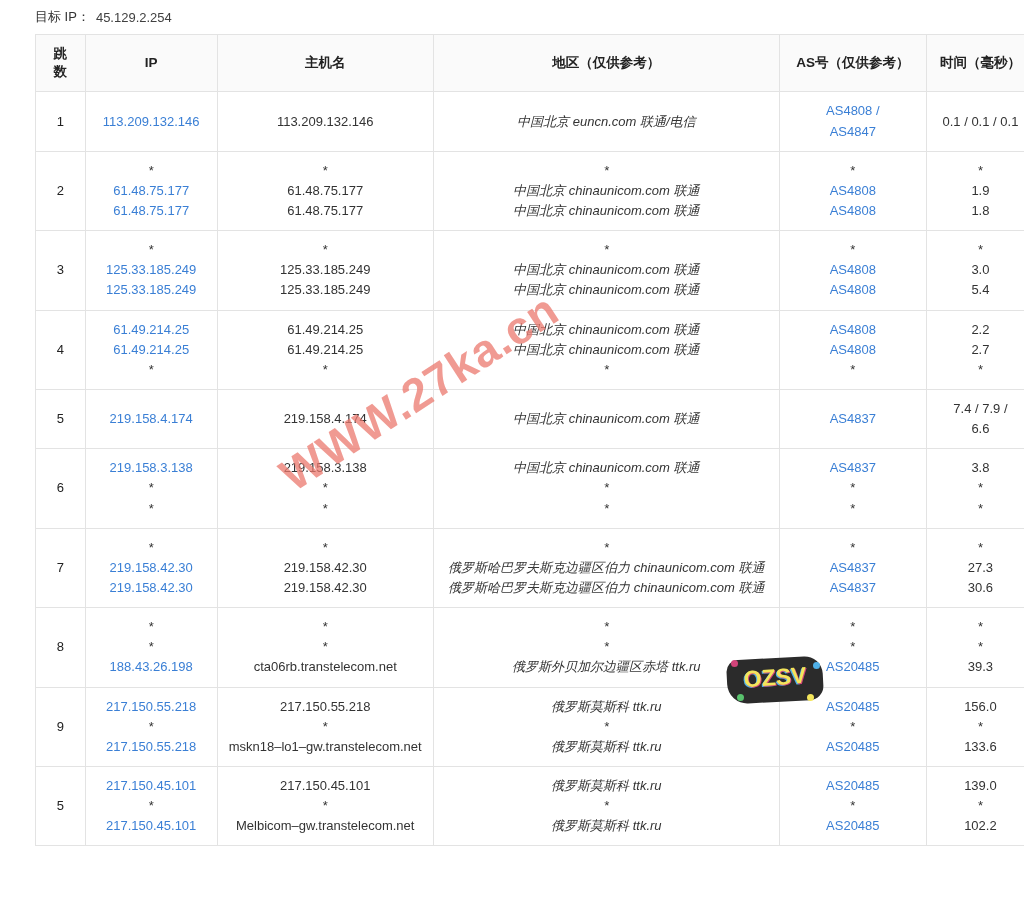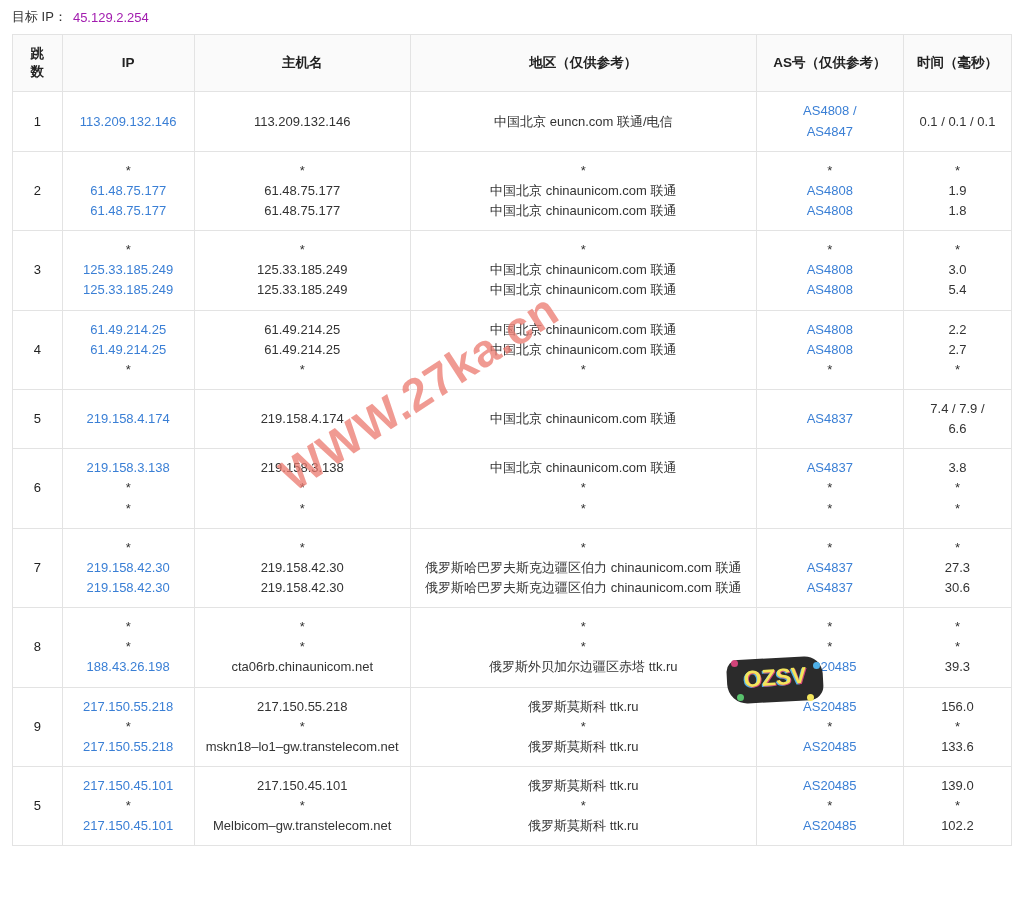--- a/index.html
+++ b/index.html
@@ -7,33 +7,34 @@
     margin: 0; padding: 0;
     width: 1024px; height: 916px;
     background: #ffffff;
     font-family: "Liberation Sans", sans-serif;
     overflow: hidden;
   }
   #page {
     position: relative;
     width: 1024px; height: 916px;
     background: #ffffff;
+    padding-left: 23px;
   }
   .topbar {
     height: 34px;
     display: flex;
     align-items: center;
     padding-left: 12px;
     font-size: 13px;
     color: #333;
     background: #fff;
   }
   .topbar .label { color: #333; }
   .topbar .ip {
-    color: #a21caf;
+    color: #404040;
     margin-left: 6px;
     cursor: pointer;
   }
   table.trace {
     border-collapse: collapse;
     width: 1000px;
     margin: 0 12px 0 12px;
     table-layout: fixed;
     font-size: 13px;
     color: #222;
@@ -59,21 +60,21 @@
   .col-hop { width: 46px; }
   .col-ip { width: 122px; }
   .col-host { width: 200px; }
   .col-region { width: 320px; }
   .col-as { width: 136px; }
   .col-time { width: 100px; }
   td.hop { color: #333; font-size: 13px; }
   .blue { color: #3a7fd5; }
   .star { color: #333; }
   .lineset > div { white-space: nowrap; }
-  .region .lineset > div { white-space: normal; }
+  .region .lineset > div { white-space: normal; font-style: italic; }
   .as .lineset > div { white-space: nowrap; }
   
   .wm-url {
     position: absolute;
     left: 318px; top: 318px;
     width: 420px; height: 300px;
     pointer-events: none;
     font-size: 46px;
     font-weight: bold;
     color: rgba(235,120,110,0.75);
@@ -400,21 +401,21 @@
             <div class="lineset">
               <div class="star">*</div>
               <div class="star">*</div>
               <div class="blue">188.43.26.198</div>
             </div>
           </td>
           <td>
             <div class="lineset">
               <div class="star">*</div>
               <div class="star">*</div>
-              <div class="star">cta06rb.chinaunicom.net</div>
+              <div class="star">cta06rb.transtelecom.net</div>
             </div>
           </td>
           <td class="region">
             <div class="lineset">
               <div class="star">*</div>
               <div class="star">*</div>
               <div class="star">俄罗斯外贝加尔边疆区赤塔 ttk.ru</div>
             </div>
           </td>
           <td class="as">

